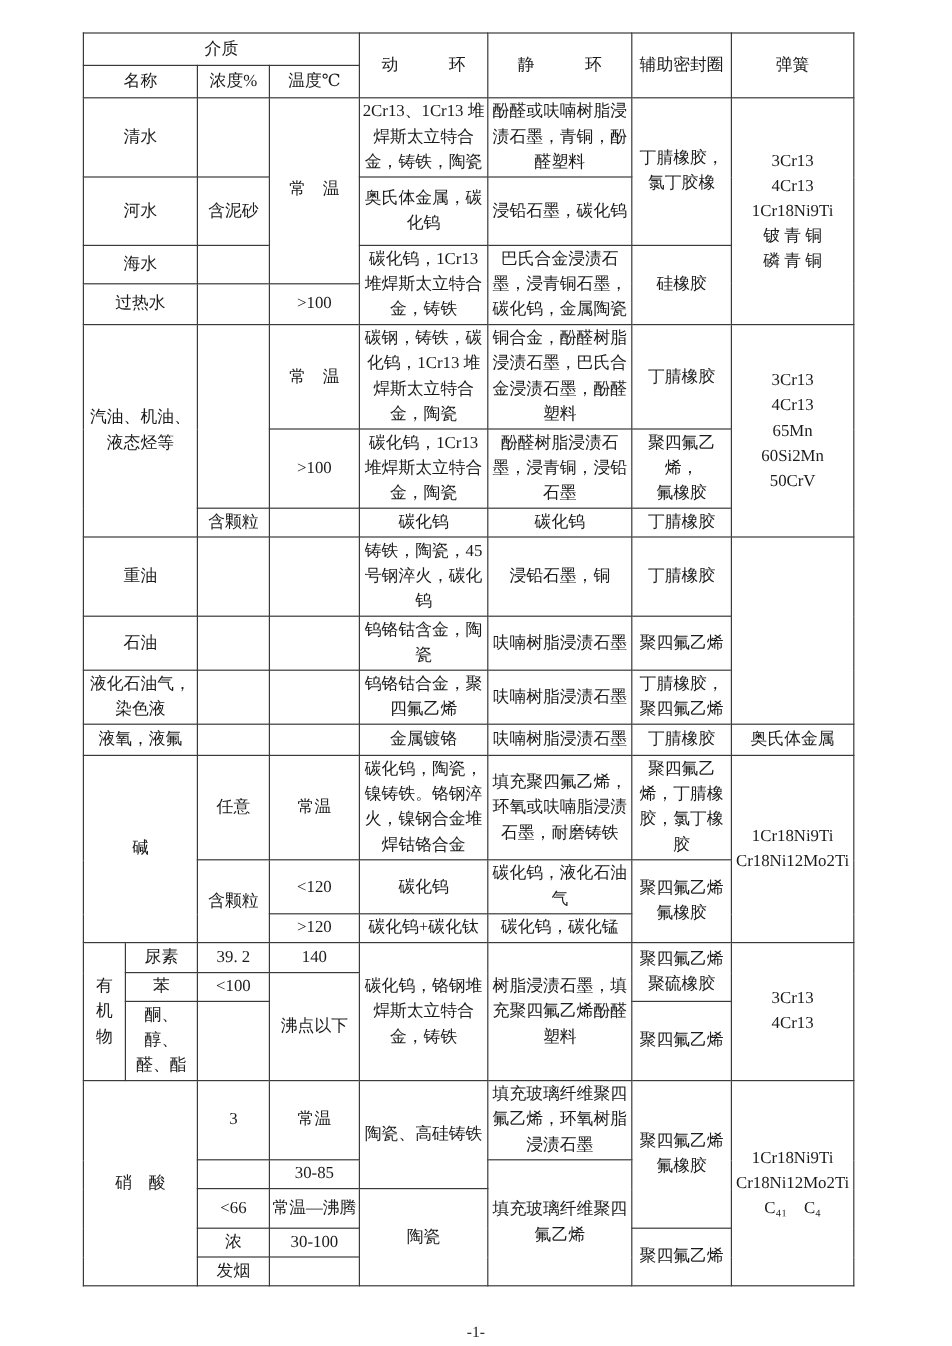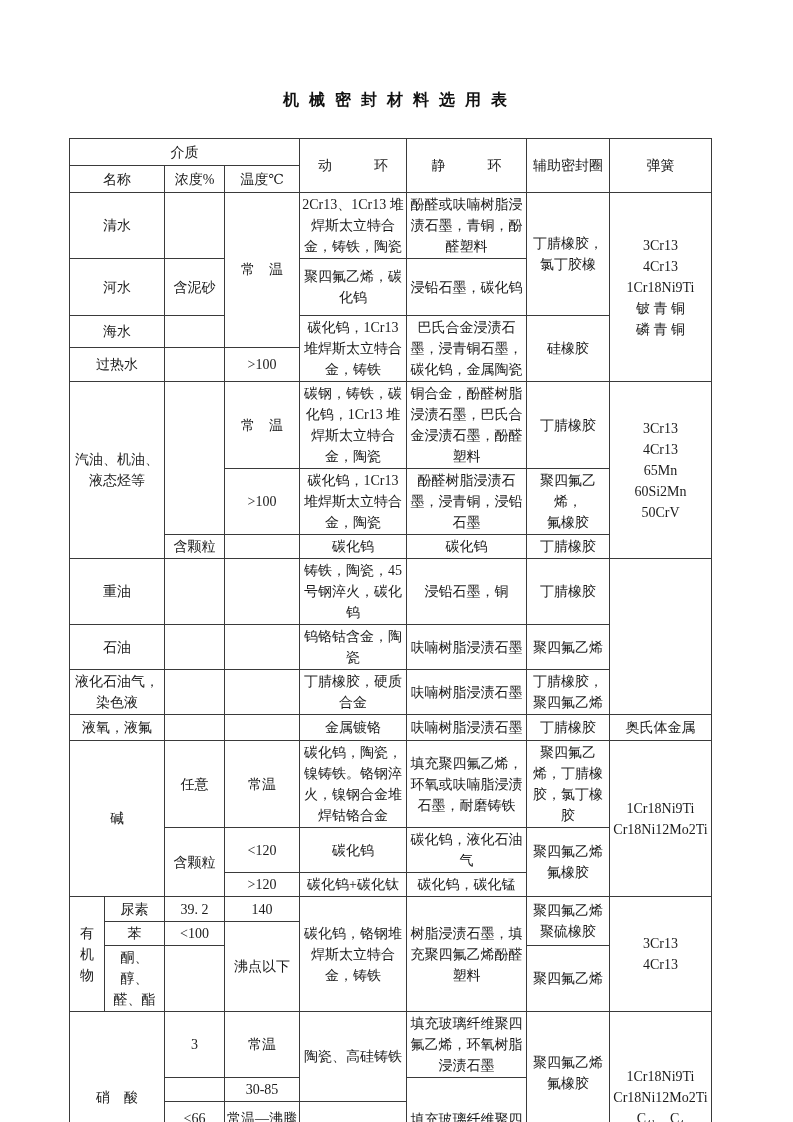--- a/index.html
+++ b/index.html
@@ -24,21 +24,20 @@
     white-space:pre-line;
     color:#1b1b1b;
   }
   .footer{text-align:center;margin-top:30px;font-size:13px;color:#222;}
 </style>
 </head>
 <body>
 
 <div class="page">
 
-  <div class="title">机 械 密 封 材 料 选 用 表</div>
 
   <table class="seal">
     <colgroup>
       <col style="width:35px">
         <col style="width:60px">
         <col style="width:60px">
         <col style="width:75px">
       <col style="width:107px">
         <col style="width:120px">
         <col style="width:83px">
@@ -68,21 +67,21 @@
       <td rowspan="2">丁腈橡胶，氯丁胶橡</td>
       <td rowspan="4">3Cr13
 4Cr13
 1Cr18Ni9Ti
 铍 青 铜
 磷 青 铜</td>
     </tr>
     <tr style="height:57px">
       <td colspan="2">河水</td>
       <td>含泥砂</td>
-      <td>聚四氟乙烯，碳化钨</td>
+      <td>奥氏体金属，碳化钨</td>
       <td>浸铅石墨，碳化钨</td>
     </tr>
     <tr style="height:25px">
       <td colspan="2">海水</td>
       <td></td>
       <td rowspan="2">碳化钨，1Cr13 堆焊斯太立特合金，铸铁</td>
       <td rowspan="2">巴氏合金浸渍石墨，浸青铜石墨，碳化钨，金属陶瓷</td>
       <td rowspan="2">硅橡胶</td>
     </tr>
     <tr style="height:27px">
@@ -135,21 +134,21 @@
       <td></td>
       <td>钨铬钴含金，陶瓷</td>
       <td>呋喃树脂浸渍石墨</td>
       <td>聚四氟乙烯</td>
     </tr>
     <tr style="height:40px">
       <td colspan="2">液化石油气，
 染色液</td>
       <td></td>
       <td></td>
-      <td>丁腈橡胶，硬质合金</td>
+      <td>钨铬钴合金，聚四氟乙烯</td>
       <td>呋喃树脂浸渍石墨</td>
       <td>丁腈橡胶，聚四氟乙烯</td>
     </tr>
     <tr style="height:26px">
       <td colspan="2">液氧，液氟</td>
       <td></td>
       <td></td>
       <td>金属镀铬</td>
       <td>呋喃树脂浸渍石墨</td>
       <td>丁腈橡胶</td>

